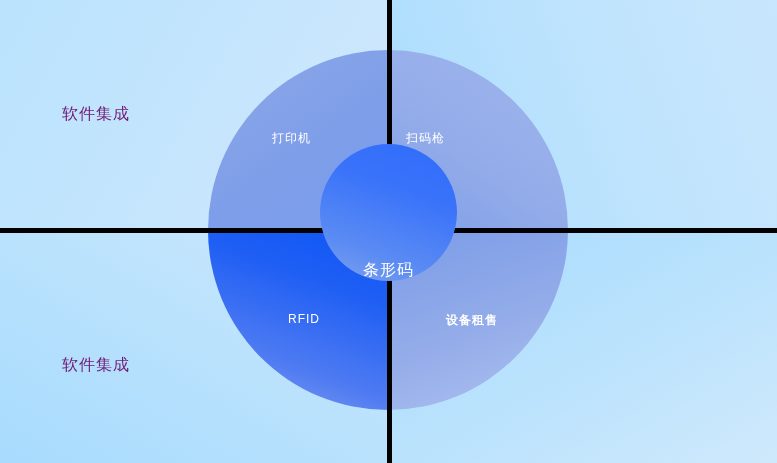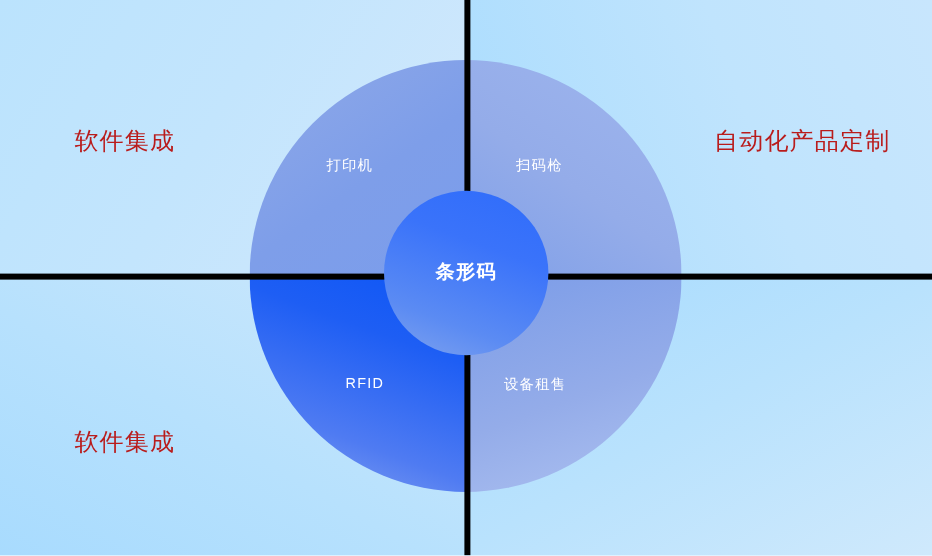--- a/index.html
+++ b/index.html
@@ -92,60 +92,59 @@
   }
   .wedge-br {
     left: 180px; top: 180px;
     background: linear-gradient(340deg, #aec2f1 0%, #94ace9 45%, #7b9ce8 100%);
   }
 
   
   .inner-circle {
     position: absolute;
     left: 320px;
-    top: 159px;
+    top: 144px;
     width: 137px;
     height: 137px;
     border-radius: 50%;
     background: linear-gradient(200deg, #2f6cfb 0%, #3a73fa 35%, #5b8bf3 75%, #7ea2ee 100%);
     display: flex;
-    align-items: center;
+    align-items: flex-end;
     justify-content: center;
-    font-weight: bold;
   }
 
   
   .label {
     position: absolute;
     white-space: nowrap;
     letter-spacing: 1px;
   }
   .label-outer {
-    color: #b91c1c;
-    font-size: 20px;
+    color: #701a75;
+    font-size: 16px;
   }
   .label-inner {
     color: #ffffff;
     font-size: 12px;
   }
   .label-center {
     color: #ffffff;
     font-size: 16px;
     letter-spacing: 1px;
   }
 
   .pos-ruanjian  { left: 62px;  top: 104px; }
   .pos-zidonghua { left: 595px; top: 104px; }
   .pos-shebeiji  { left: 62px;  top: 355px; }
   .pos-biaoqian  { left: 595px; top: 355px; }
 
   .pos-dayinji   { left: 272px; top: 130px; }
-  .pos-saomaqiang{ left: 430px; top: 130px; }
+  .pos-saomaqiang{ left: 406px; top: 130px; }
   .pos-rfid      { left: 288px; top: 312px; }
-  .pos-shebeizu  { left: 420px; top: 312px; }
+  .pos-shebeizu  { left: 446px; top: 312px; font-weight: bold; }
 </style>
 </head>
 <body>
 
 <div id="canvas">
 
   <div class="bg-quad bg-tl"></div>
   <div class="bg-quad bg-tr"></div>
   <div class="bg-quad bg-bl"></div>
   <div class="bg-quad bg-br"></div>
@@ -163,16 +162,15 @@
   <div class="inner-circle">
     <span class="label-center">条形码</span>
   </div>
 
   <div class="label label-inner pos-dayinji">打印机</div>
   <div class="label label-inner pos-saomaqiang">扫码枪</div>
   <div class="label label-inner pos-rfid">RFID</div>
   <div class="label label-inner pos-shebeizu">设备租售</div>
 
   <div class="label label-outer pos-ruanjian">软件集成</div>
-  <div class="label label-outer pos-zidonghua">自动化产品定制</div>
   <div class="label label-outer pos-shebeiji">软件集成</div>
 
 </div>
 
 </body></html>

